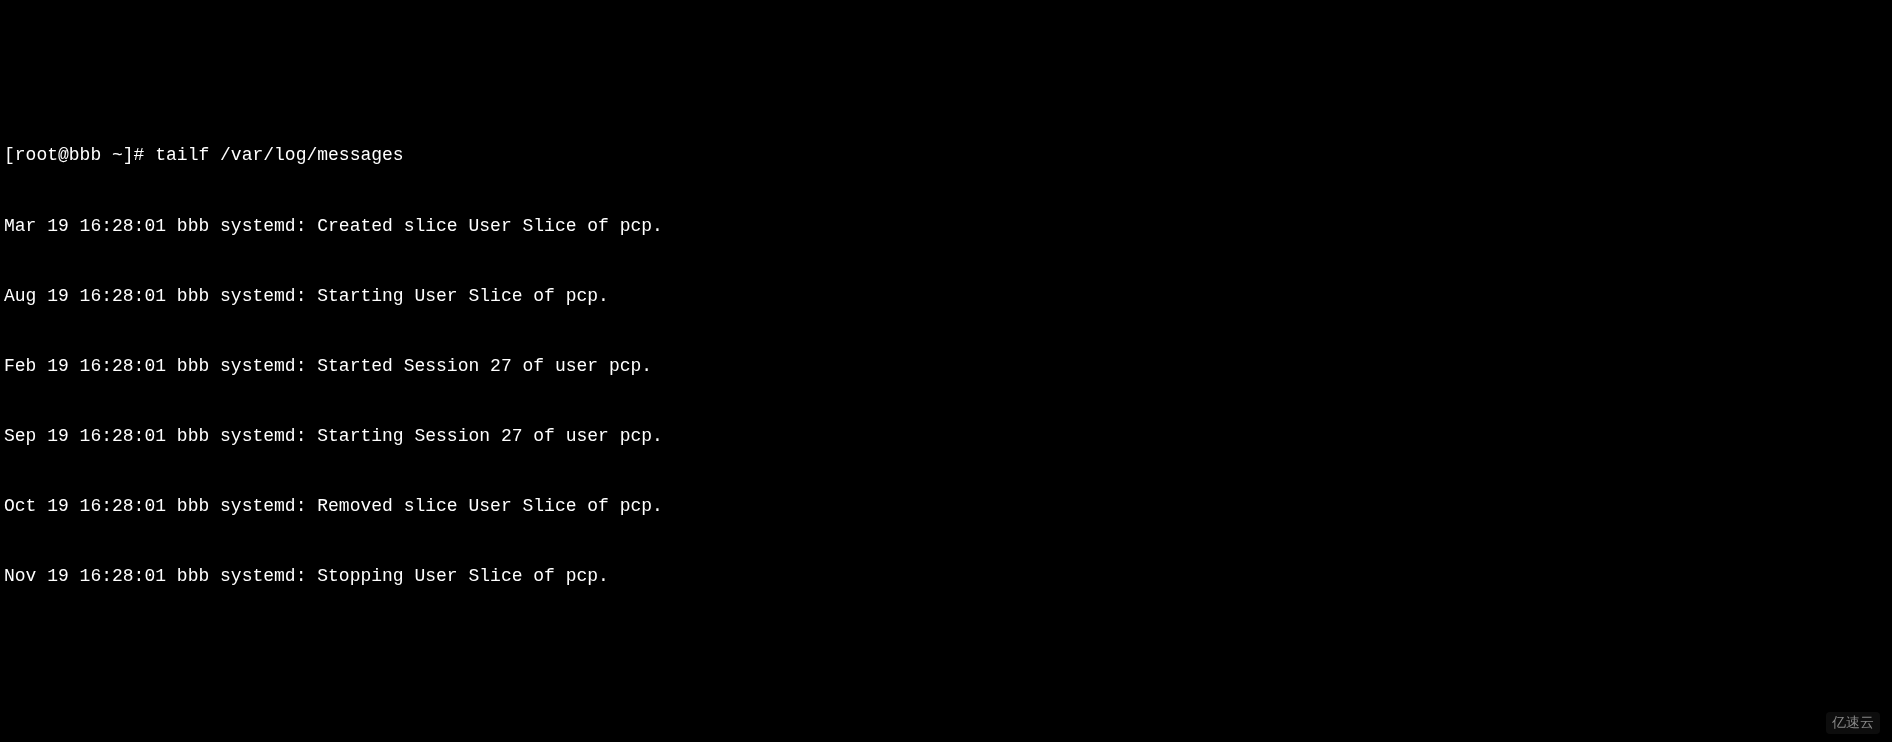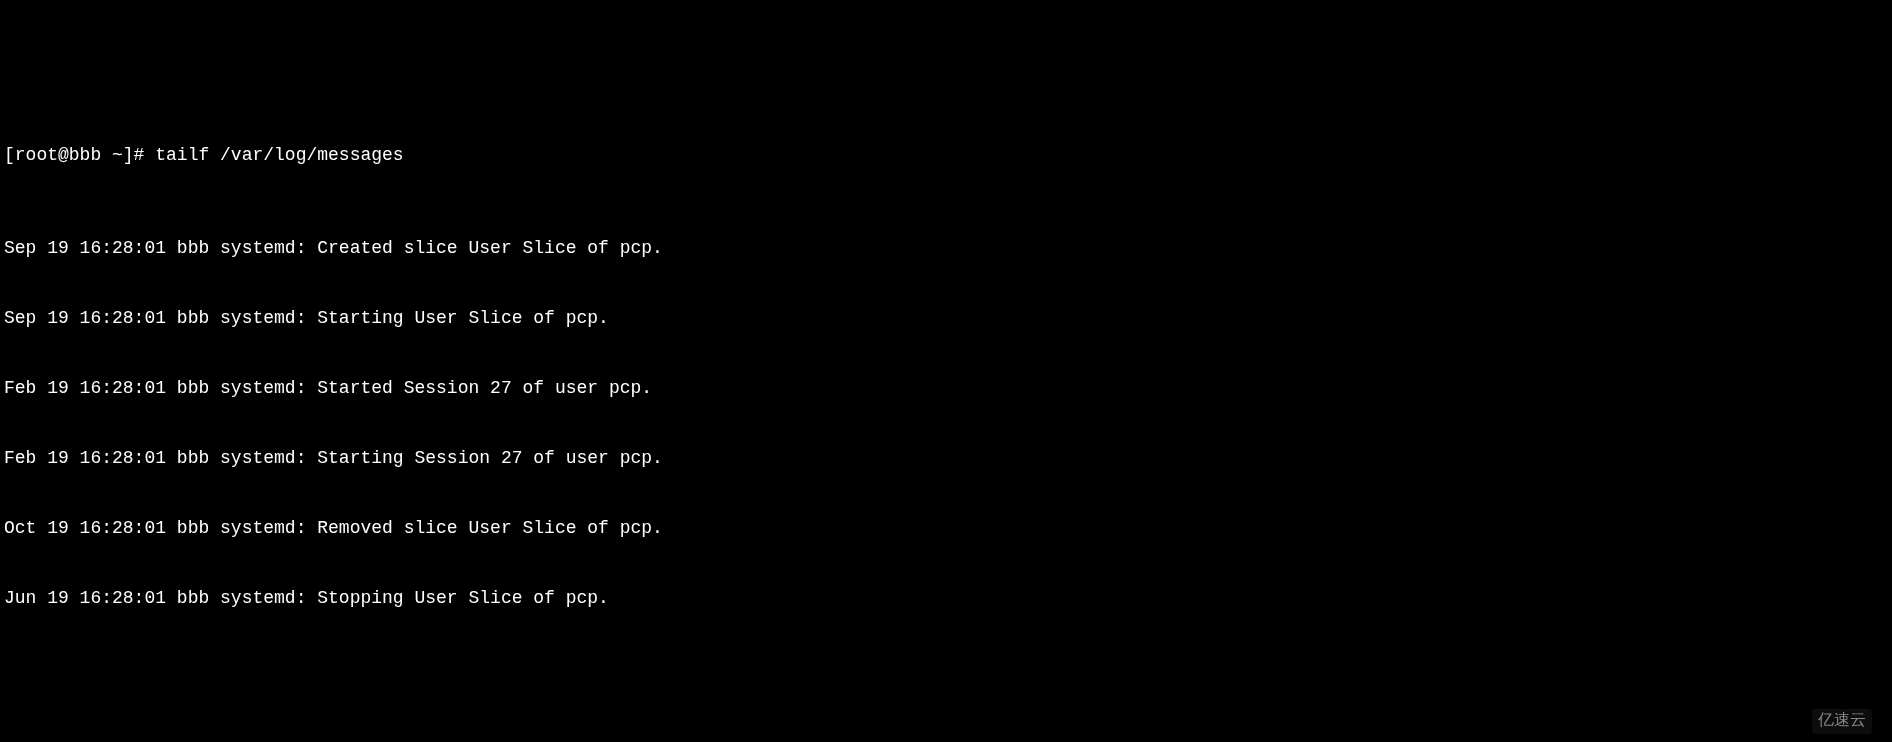--- a/index.html
+++ b/index.html
@@ -18,47 +18,46 @@
       height: 742px;
       overflow: hidden;
       white-space: pre-wrap;
       word-break: break-all;
     }
     .terminal {
       width: 100%;
       height: 100%;
     }
     .prompt-line {
-      margin-bottom: 22px;
     }
     .watermark {
       position: absolute;
       bottom: 8px;
-      right: 20px;
-      font-size: 16px;
+      right: 12px;
+      font-size: 14px;
       color: #888;
       background: rgba(255,255,255,0.05);
       padding: 2px 6px;
       border-radius: 4px;
       margin-top: 40px;
     }
   </style>
 </head>
 <body>
 
 
 
 <div class="terminal">
   <div class="prompt-line"><span>[root@bbb ~]# </span><span>tailf /var/log/messages</span></div>
-  <div>Sep 19 16:28:01 bbb systemd: Created slice User Slice of pcp.</div>
-  <div>Sep 19 16:28:01 bbb systemd: Starting User Slice of pcp.</div>
+  <div>Mar 19 16:28:01 bbb systemd: Created slice User Slice of pcp.</div>
+  <div>Aug 19 16:28:01 bbb systemd: Starting User Slice of pcp.</div>
   <div>Feb 19 16:28:01 bbb systemd: Started Session 27 of user pcp.</div>
-  <div>Feb 19 16:28:01 bbb systemd: Starting Session 27 of user pcp.</div>
+  <div>Sep 19 16:28:01 bbb systemd: Starting Session 27 of user pcp.</div>
   <div>Oct 19 16:28:01 bbb systemd: Removed slice User Slice of pcp.</div>
-  <div>Jun 19 16:28:01 bbb systemd: Stopping User Slice of pcp.</div>
+  <div>Nov 19 16:28:01 bbb systemd: Stopping User Slice of pcp.</div>
   
   
   
   
   
   
 </div>
 
 <div class="watermark">亿速云</div>
 

